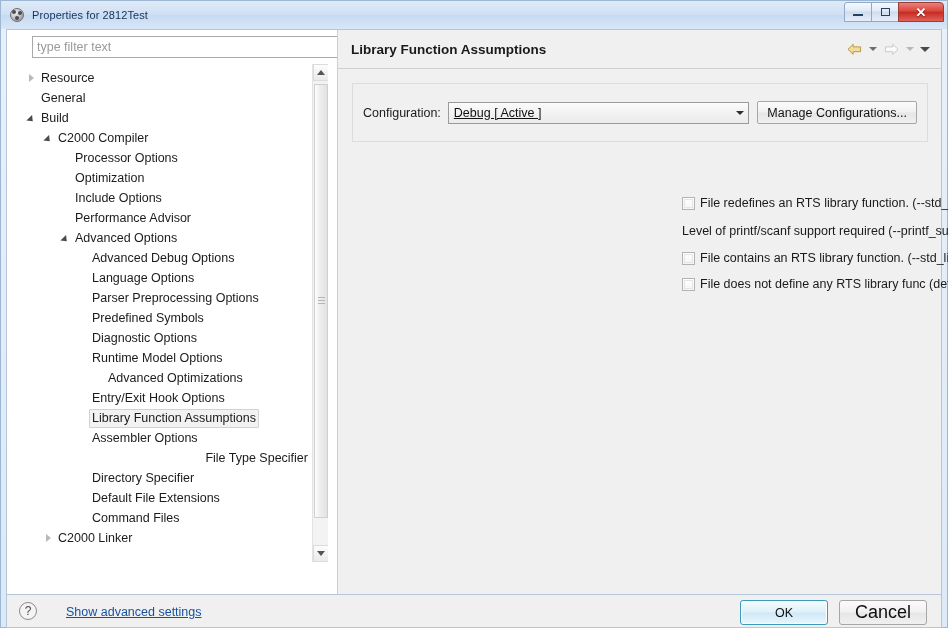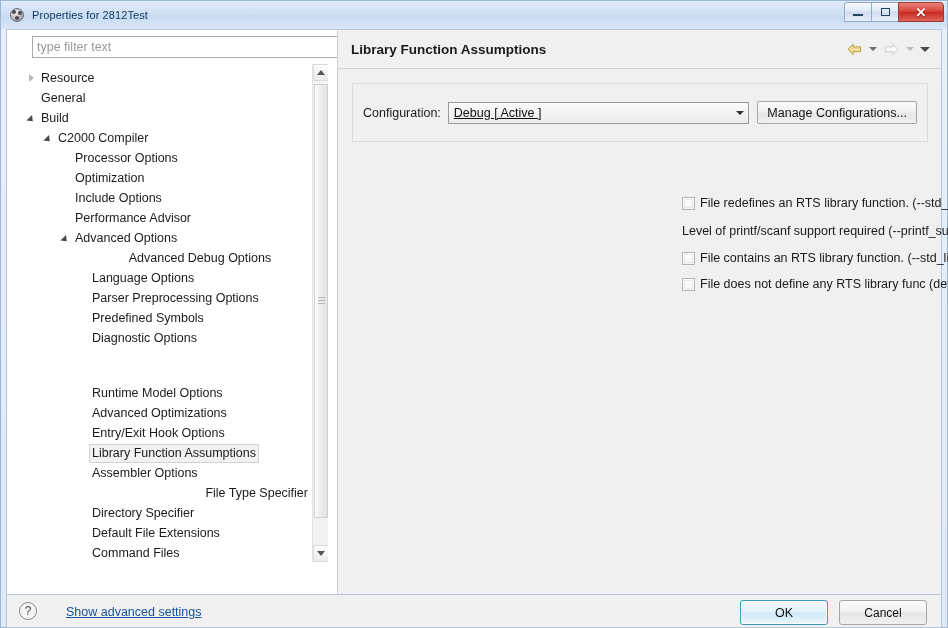--- a/index.html
+++ b/index.html
@@ -280,21 +280,21 @@
     background: linear-gradient(180deg,#f4fbfe 0%,#dff1fa 47%,#cfe9f6 52%,#e9f6fc 100%);
     font-size: 12.5px; color:#0f0f0f;
     display:flex;align-items:center;justify-content:center;
     box-shadow: inset 0 0 0 1px #ffffff;
     box-sizing:border-box;
   }
   #cancel-btn {
     position:absolute; right: 14px; top: 5px; width: 88px; height: 25px;
     border: 1px solid #a6a6a6; border-radius: 3px;
     background: linear-gradient(180deg,#fbfbfb 0%,#f1f1f1 48%,#e6e6e6 52%,#f0f0f0 100%);
-    font-size: 12px; color:#0f0f0f;
+    font-size: 18px; color:#0f0f0f;
     display:flex;align-items:center;justify-content:center;
     box-sizing:border-box;
   }
 </style>
 </head>
 <body>
 
 <div id="window">
 
   <div id="titlebar">
@@ -375,21 +375,21 @@
                 <div class="none"></div>
               </div>
               <span class="tlabel">Performance Advisor</span>
             </div>
             <div class="trow" style="padding-left: 42px;">
               <div class="twist">
                 <div class="expanded"></div>
               </div>
               <span class="tlabel">Advanced Options</span>
             </div>
-            <div class="trow" style="padding-left: 59px; justify-content: center;">
+            <div class="trow" style="padding-left: 59px;">
               <div class="twist">
                 <div class="none"></div>
               </div>
               <span class="tlabel">Advanced Debug Options</span>
             </div>
             <div class="trow" style="padding-left: 59px;">
               <div class="twist">
                 <div class="none"></div>
               </div>
               <span class="tlabel">Language Options</span>
@@ -405,27 +405,27 @@
                 <div class="none"></div>
               </div>
               <span class="tlabel">Predefined Symbols</span>
             </div>
             <div class="trow" style="padding-left: 59px;">
               <div class="twist">
                 <div class="none"></div>
               </div>
               <span class="tlabel">Diagnostic Options</span>
             </div>
-            <div class="trow" style="padding-left: 59px; margin-top: 35px;">
+            <div class="trow" style="padding-left: 59px;">
               <div class="twist">
                 <div class="none"></div>
               </div>
               <span class="tlabel">Runtime Model Options</span>
             </div>
-            <div class="trow" style="padding-left: 59px;">
+            <div class="trow" style="padding-left: 59px; gap: 16px;">
               <div class="twist">
                 <div class="none"></div>
               </div>
               <span class="tlabel">Advanced Optimizations</span>
             </div>
             <div class="trow" style="padding-left: 59px;">
               <div class="twist">
                 <div class="none"></div>
               </div>
               <span class="tlabel">Entry/Exit Hook Options</span>

